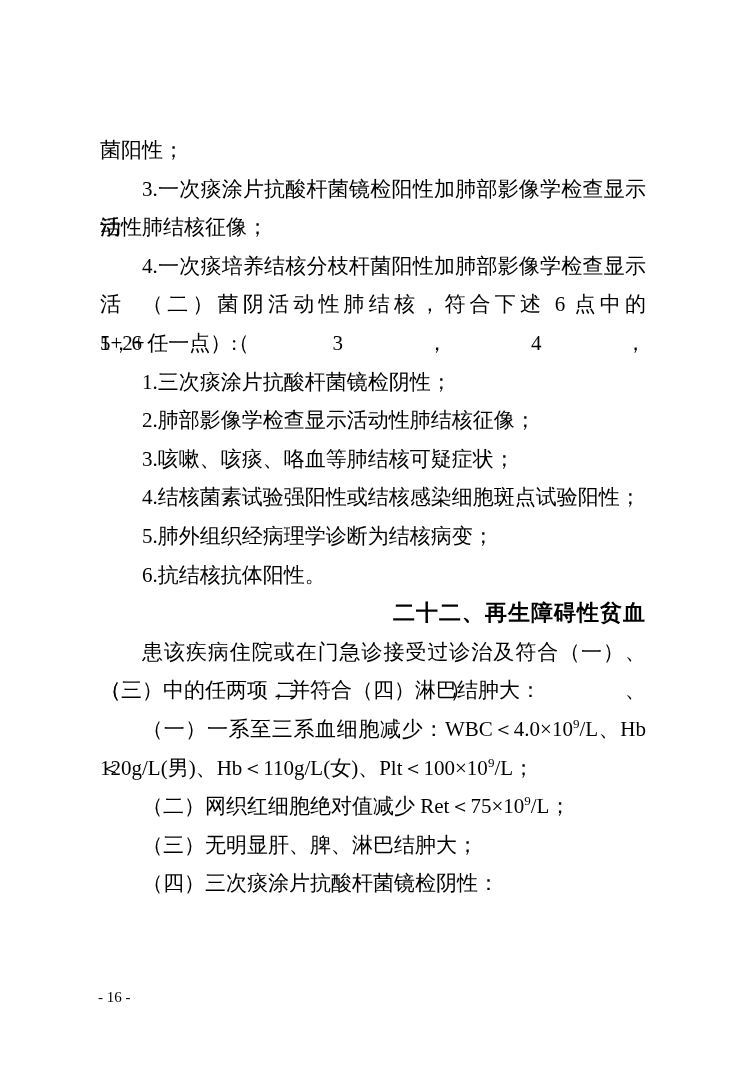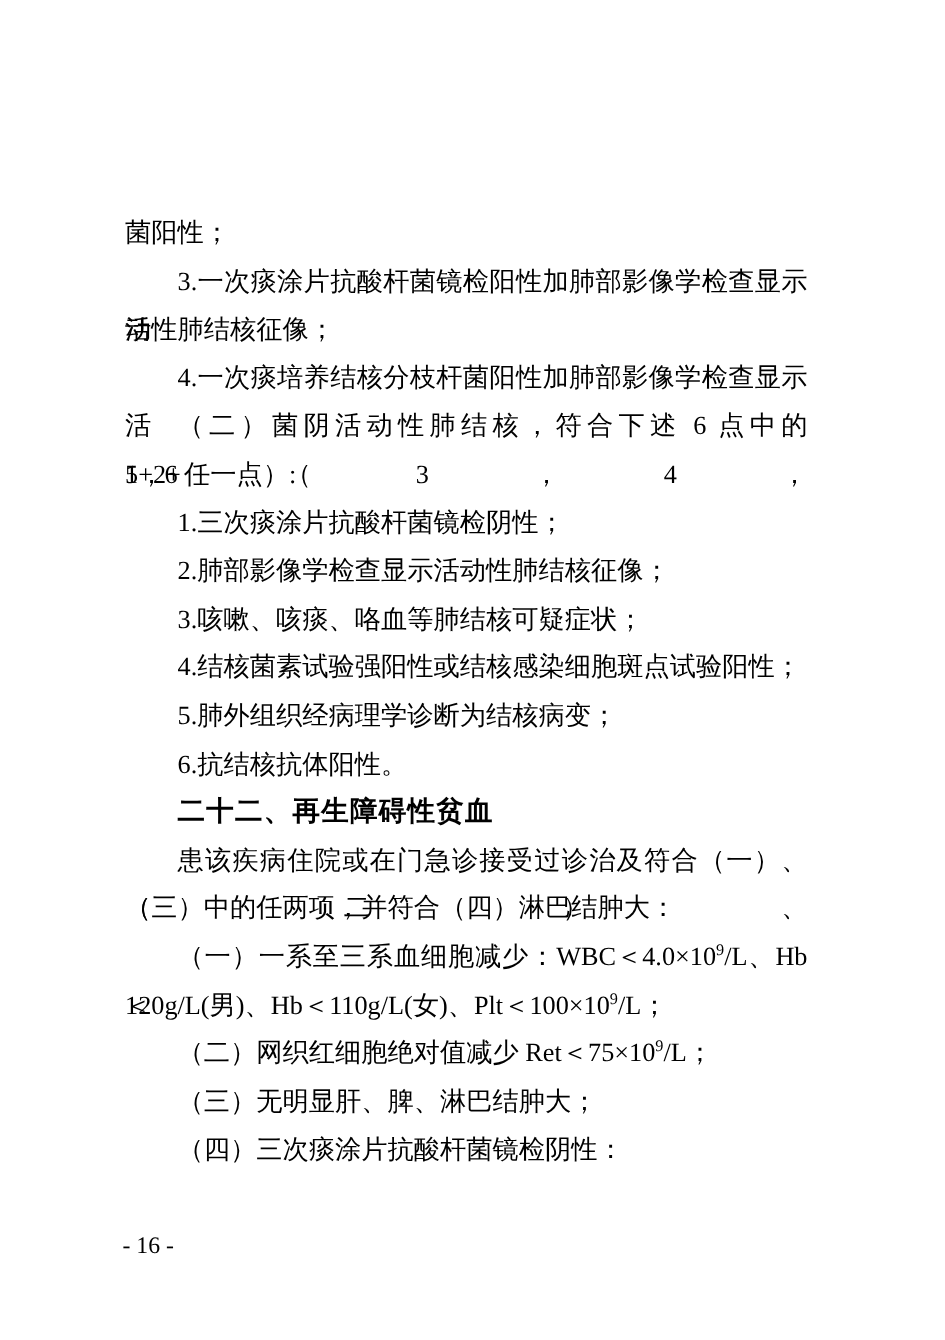--- a/index.html
+++ b/index.html
@@ -14,52 +14,52 @@
     background: #ffffff;
     color: #000000;
     font-family: "Liberation Serif", "DejaVu Serif", serif;
     overflow: hidden;
   }
   .doc-body {
     position: absolute;
     left: 100px;
     top: 131px;
     width: 546px;
-    margin-top: 36px;
   }
   .line {
     font-size: 21px;
     line-height: 38.6px;
     height: 38.6px;
     text-align: left;
     white-space: normal;
   }
   .line.indent {
     text-indent: 42px;
   }
   .line.justify {
     text-align: justify;
     text-align-last: justify;
   }
   .line.heading {
     font-family: "Liberation Sans", "DejaVu Sans", sans-serif;
     font-weight: 700;
     font-size: 22px;
     letter-spacing: 1px;
+    text-align: right;
   }
   .line sup {
     font-size: 13px;
     line-height: 0;
     vertical-align: super;
   }
   .page-number {
     position: absolute;
     left: 98px;
     top: 985px;
-    font-size: 19px;
+    font-size: 15px;
     line-height: 24px;
     font-family: "Liberation Serif", "DejaVu Serif", serif;
     color: #000000;
   }
 </style>
 </head>
 <body>
 
 <div class="page">
   <div class="doc-body" id="doc-body">

